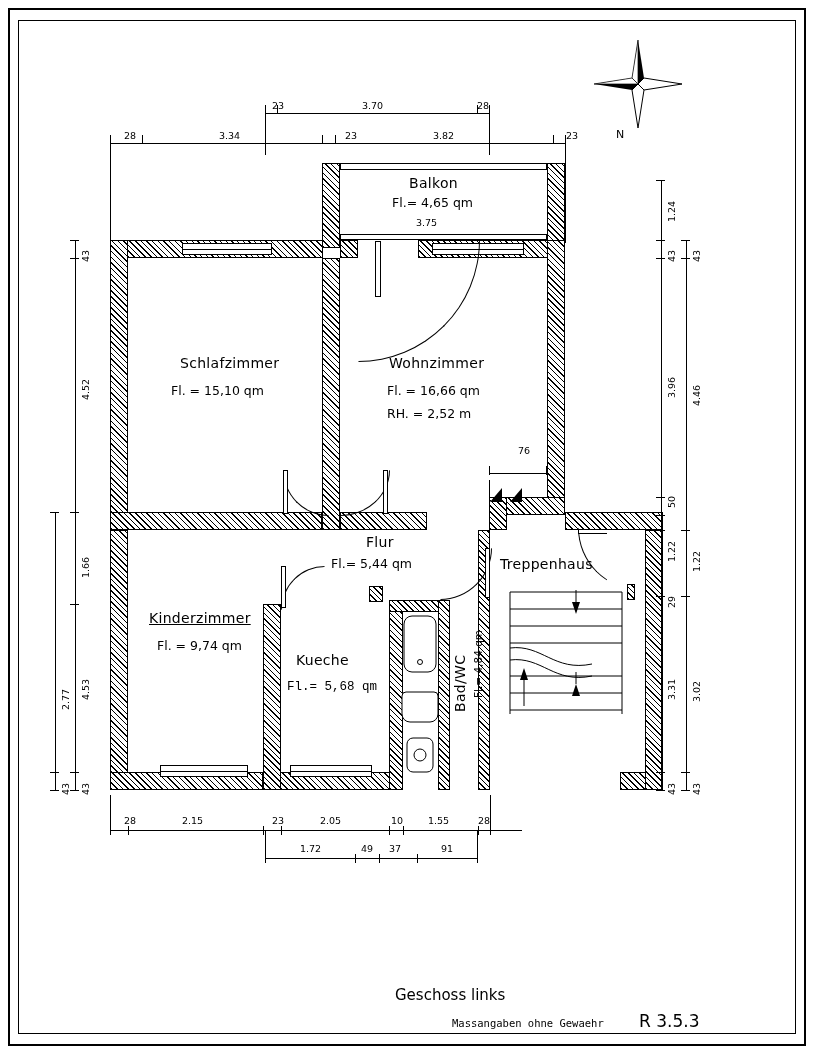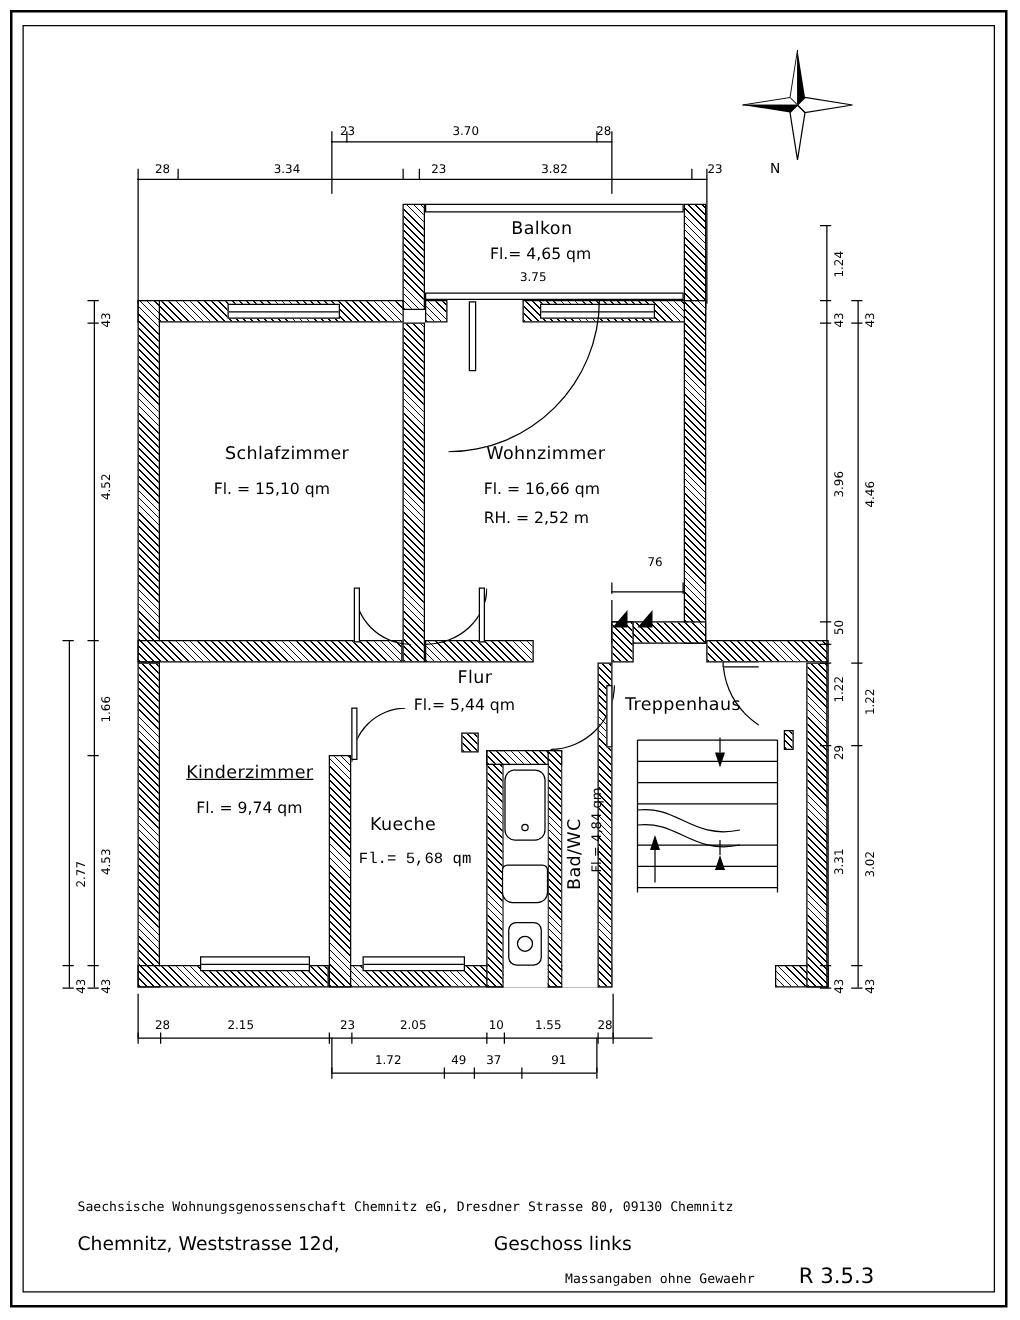--- a/index.html
+++ b/index.html
@@ -287,18 +287,16 @@
   <div class="tickm" style="left:379px;top:854px;height:9px;"></div>
   <div class="tickm" style="left:417px;top:854px;height:9px;"></div>
   <div class="tickm" style="left:477px;top:854px;height:9px;"></div>
   <div class="dimline" style="left:265px;top:830px;width:1px;height:28px;"></div>
   <div class="dimline" style="left:477px;top:830px;width:1px;height:28px;"></div>
   <div class="txt dim" style="left:300px;top:843px;">1.72</div>
   <div class="txt dim" style="left:361px;top:843px;">49</div>
   <div class="txt dim" style="left:389px;top:843px;">37</div>
   <div class="txt dim" style="left:441px;top:843px;">91</div>
 
-  <div class="txt foot1" style="left:62px;top:960px;">Saechsische Wohnungsgenossenschaft Chemnitz eG, Dresdner Strasse 80,  09130 Chemnitz</div>
-  <div class="txt foot2" style="left:62px;top:986px;">Chemnitz, Weststrasse 12d,</div>
   <div class="txt foot2" style="left:395px;top:986px;">Geschoss links</div>
   <div class="txt foot3" style="left:452px;top:1017px;">Massangaben ohne Gewaehr</div>
   <div class="txt foot4" style="left:639px;top:1011px;">R 3.5.3</div>
 </div>
 
 </body></html>

